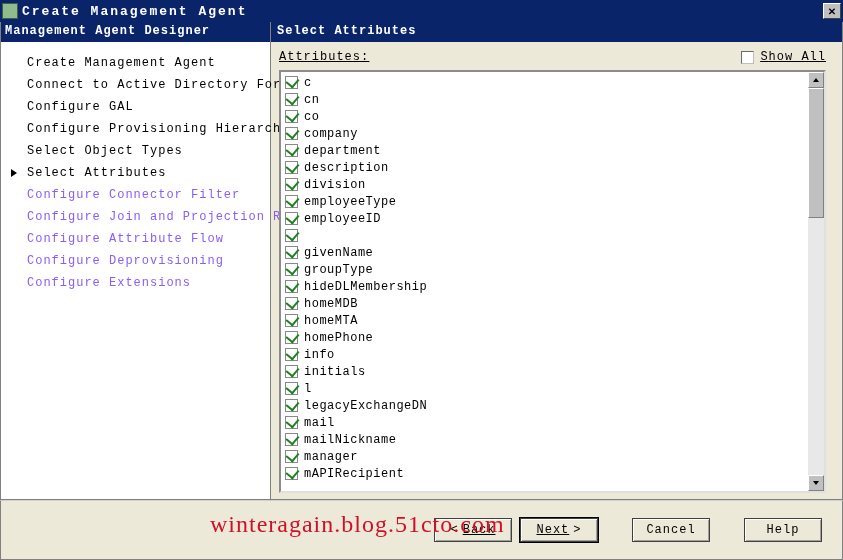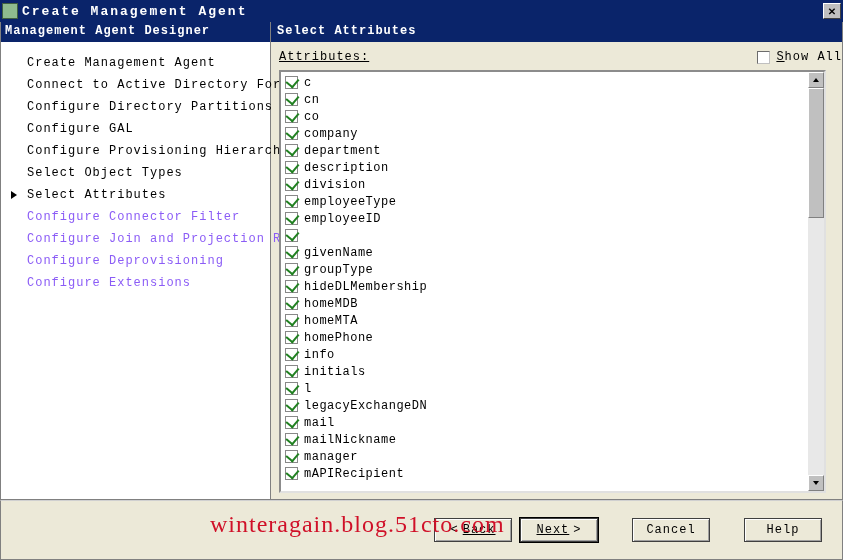--- a/index.html
+++ b/index.html
@@ -102,21 +102,22 @@
     background: #0a246a;
     color: #fff;
     font-size: 12px;
     letter-spacing: 1px;
     padding: 2px 6px;
     font-weight: bold;
   }
   .toolbar-row {
     display: flex;
     align-items: center;
-    padding: 8px 0 4px 8px;
+    padding: 8px 16px 4px 8px;
+    text-decoration: underline;
   }
   .attrs-label {
     text-decoration: underline;
     letter-spacing: 1px;
   }
   .spacer { flex: 1; }
   .showall-check {
     width: 13px; height: 13px;
     border: 1px inset #c0c0c0;
     background: #fff;
@@ -248,27 +249,27 @@
     <span>✕</span>
   </div>
 </div>
 
 <div class="columns">
   <div class="sidebar">
     <div class="sidebar-header">Management Agent Designer</div>
     <div class="sidebar-items" id="sidebar-items">
         <div class="sidebar-item"><span>Create Management Agent</span></div>
         <div class="sidebar-item"><span>Connect to Active Directory Forest</span></div>
-        <div class="sidebar-item"><span>Configure Directory Partitions</span></div>
         <div class="sidebar-item"><span>Configure GAL</span></div>
         <div class="sidebar-item"><span>Configure Provisioning Hierarchy</span></div>
         <div class="sidebar-item"><span>Select Object Types</span></div>
         <div class="sidebar-item current"><span>Select Attributes</span></div>
         <div class="sidebar-item disabled"><span>Configure Connector Filter</span></div>
         <div class="sidebar-item disabled"><span>Configure Join and Projection Rules</span></div>
+        <div class="sidebar-item disabled"><span>Configure Attribute Flow</span></div>
         <div class="sidebar-item disabled"><span>Configure Deprovisioning</span></div>
         <div class="sidebar-item disabled"><span>Configure Extensions</span></div>
       </div>
   </div>
 
   <div class="main">
     <div class="main-header">Select Attributes</div>
     <div class="toolbar-row">
       <span class="attrs-label">Attributes:</span>
       <span class="spacer"></span>

